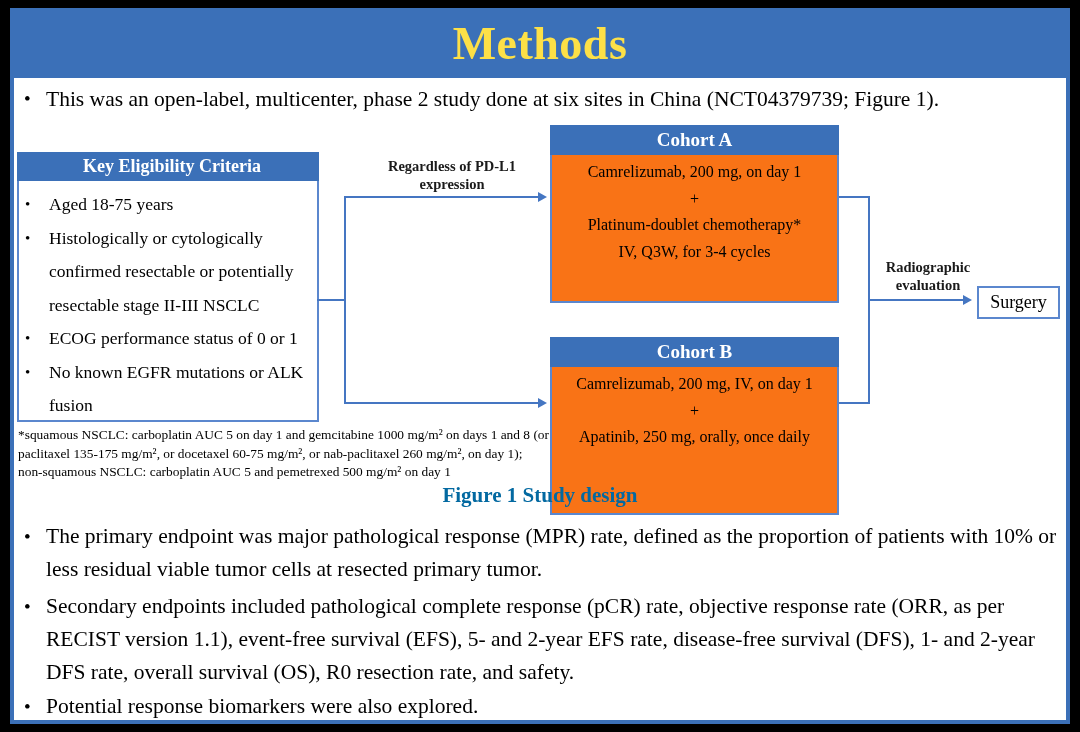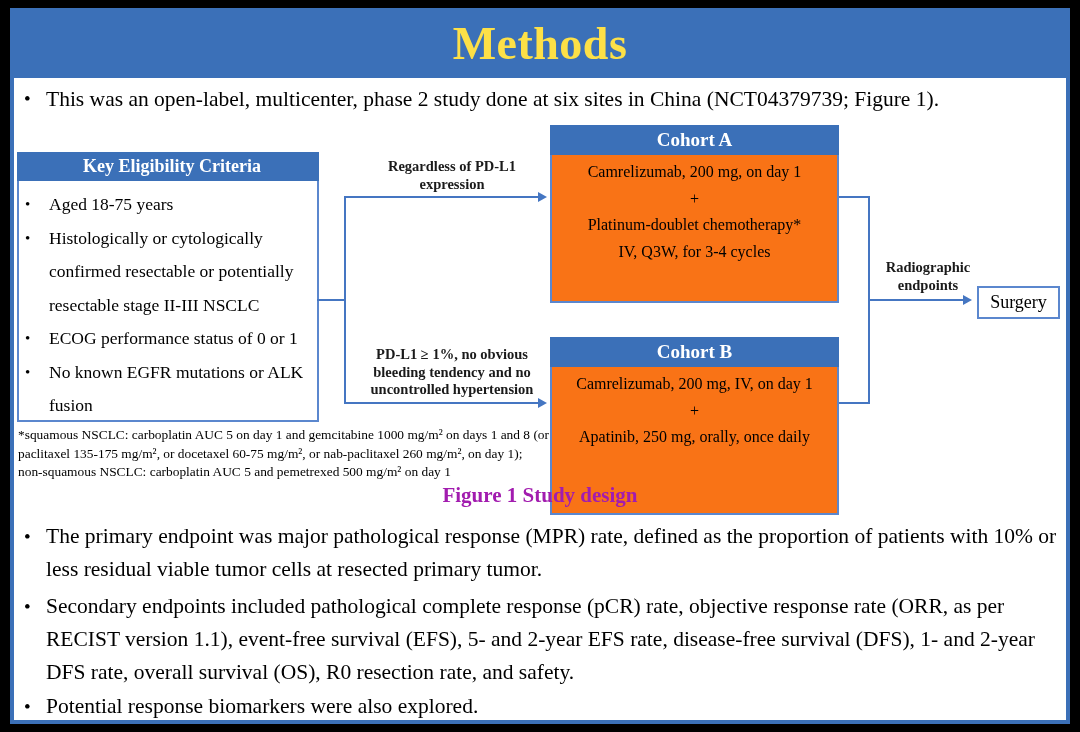--- a/index.html
+++ b/index.html
@@ -72,21 +72,21 @@
     position:absolute;width:0;height:0;
     border-top:5px solid transparent;border-bottom:5px solid transparent;
     border-left:9px solid var(--line);
   }
   .footnote{
     position:absolute;left:4px;top:414px;width:532px;
     font-size:13.4px;line-height:18.6px;color:#000;
   }
   .caption{
     position:absolute;left:0;top:471px;width:1052px;text-align:center;
-    font-size:21px;font-weight:bold;color:#a21caf;
+    font-size:21px;font-weight:bold;color:#0369a1;
   }
 </style>
 </head>
 <body>
 
 <div id="canvas">
   <div class="slide">
 
     <div class="title-bar">
       <span class="title-text">Methods</span>
@@ -115,21 +115,20 @@
             <span class="bullet-text">ECOG performance status of 0 or 1</span>
           </div>
           <div class="elig-item">
             <span class="bullet-marker">•</span>
             <span class="bullet-text">No known EGFR mutations or ALK fusion</span>
           </div>
         </div>
       </div>
 
       <div class="branch-label branch-a-label">Regardless of PD-L1 expression</div>
-      <div class="branch-label branch-b-label">PD-L1 ≥ 1%, no obvious bleeding tendency and no uncontrolled hypertension</div>
 
       <div class="cline" style="left:303px;top:287px;width:29px;height:2px;"></div>
       <div class="cline" style="left:330px;top:184px;width:2px;height:208px;"></div>
       <div class="cline" style="left:330px;top:184px;width:196px;height:2px;"></div>
       <div class="arrowhead" style="left:524px;top:180px;"></div>
       <div class="cline" style="left:330px;top:390px;width:196px;height:2px;"></div>
       <div class="arrowhead" style="left:524px;top:386px;"></div>
 
       <div class="cohort-box cohort-a">
         <div class="cohort-header">Cohort A</div>
@@ -149,21 +148,21 @@
           <div class="cohort-line">Apatinib, 250 mg, orally, once daily</div>
         </div>
       </div>
 
       <div class="cline" style="left:825px;top:184px;width:31px;height:2px;"></div>
       <div class="cline" style="left:825px;top:390px;width:31px;height:2px;"></div>
       <div class="cline" style="left:854px;top:184px;width:2px;height:208px;"></div>
       <div class="cline" style="left:854px;top:287px;width:96px;height:2px;"></div>
       <div class="arrowhead" style="left:949px;top:283px;"></div>
 
-      <div class="branch-label eval-label">Radiographic endpoints</div>
+      <div class="branch-label eval-label">Radiographic evaluation</div>
       <div class="surgery-box">Surgery</div>
 
       <div class="footnote">*squamous NSCLC: carboplatin AUC 5 on day 1 and gemcitabine 1000 mg/m² on days 1 and 8 (or paclitaxel 135-175 mg/m², or docetaxel 60-75 mg/m², or nab-paclitaxel 260 mg/m², on day 1); non-squamous NSCLC: carboplatin AUC 5 and pemetrexed 500 mg/m² on day 1</div>
       <div class="caption">Figure 1 Study design</div>
     </div>
 
     <div class="bullet-row b2">
       <span class="bullet-marker">•</span>
       <span class="bullet-text">The primary endpoint was major pathological response (MPR) rate, defined as the proportion of patients with 10% or less residual viable tumor cells at resected primary tumor.</span>
     </div>

